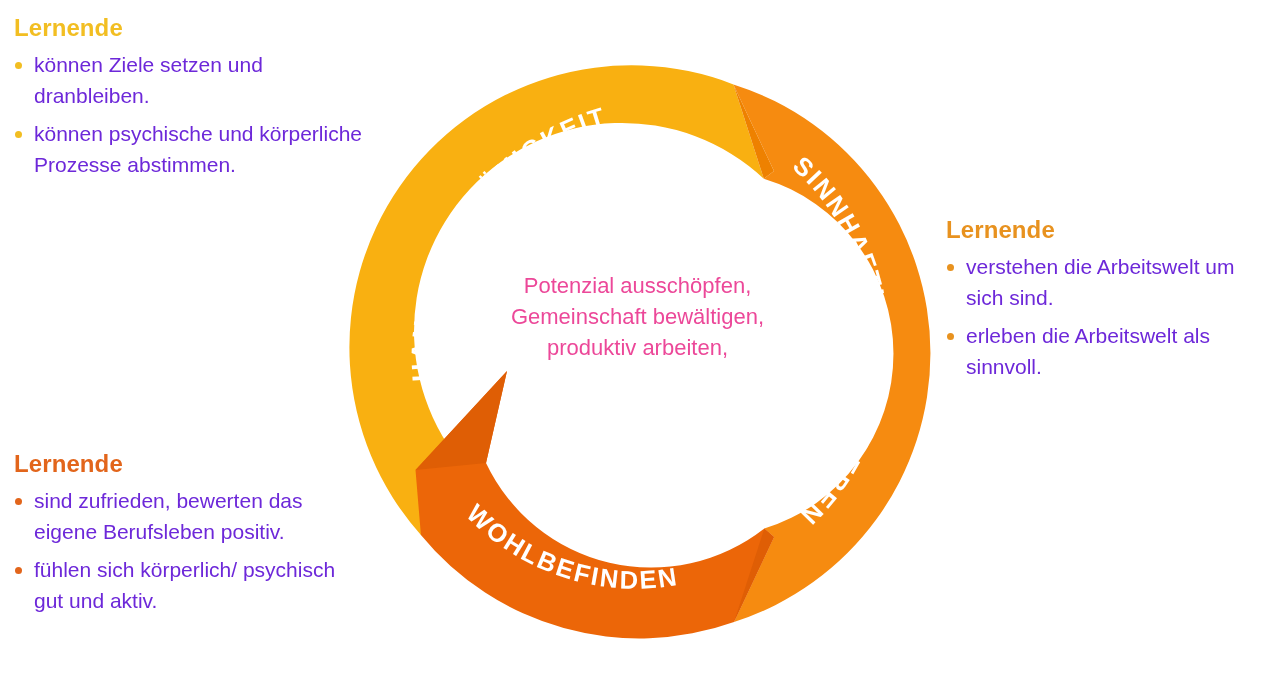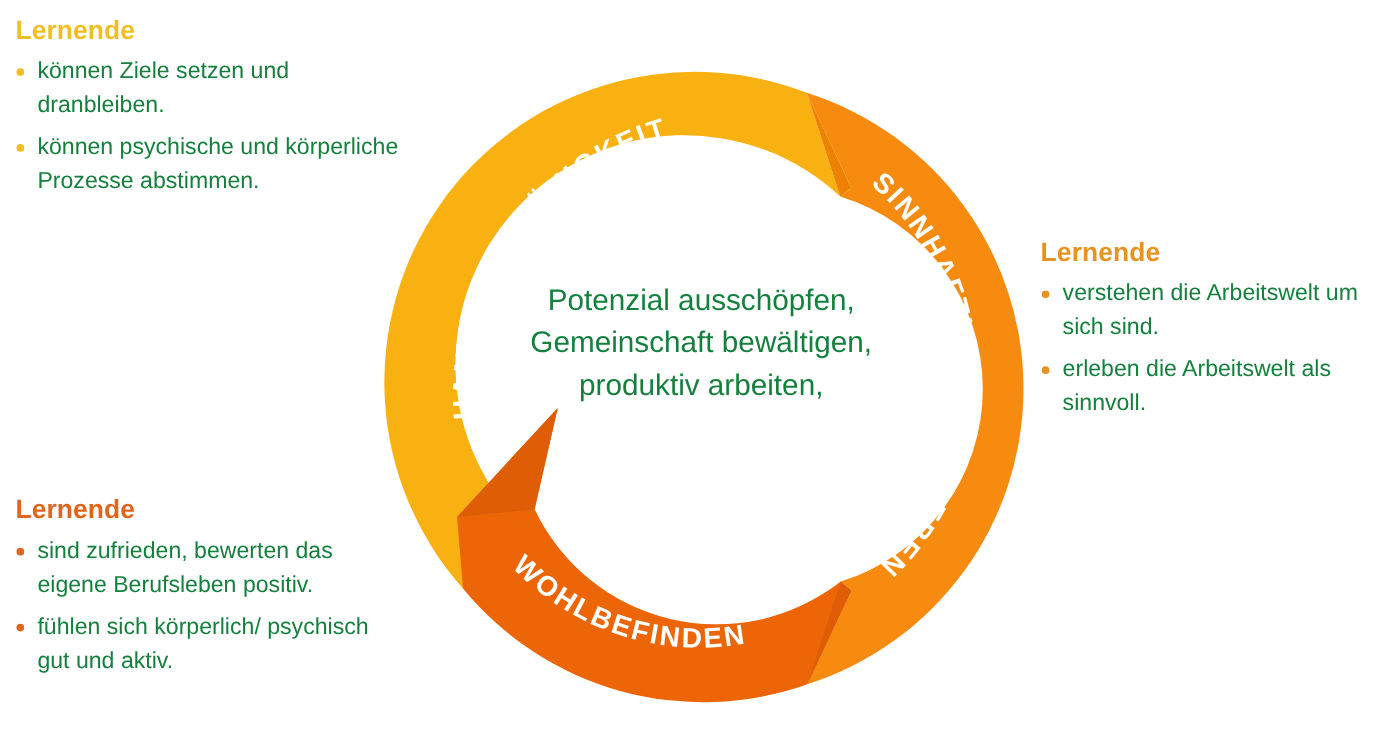--- a/index.html
+++ b/index.html
@@ -22,21 +22,21 @@
     line-height:1.2;
     margin:0 0 6px 0;
     letter-spacing:.1px;
   }
   .block ul{list-style:none;margin:0;padding:0;}
   .block li{
     position:relative;
     padding-left:20px;
     font-size:21px;
     line-height:1.48;
-    color:#15803d;
+    color:#6d28d9;
     margin-bottom:7px;
   }
   .block li .dot{
     position:absolute;
     left:1px;top:.62em;
     width:7px;height:7px;
     border-radius:50%;
     display:block;
   }
 
@@ -56,26 +56,26 @@
     font-family:"Liberation Sans", sans-serif;
     font-weight:bold;
     font-size:25.5px;
     letter-spacing:2.2px;
     fill:#ffffff;
   }
 
   
   #centre-text{
     position:absolute;
-    left:455px;top:254px;
+    left:455px;top:270px;
     width:365px;
     text-align:center;
-    font-size:27px;
+    font-size:22px;
     line-height:1.42;
-    color:#15803d;
+    color:#ec4899;
   }
   #centre-text div{white-space:nowrap;}
 </style>
 </head>
 <body>
 
 <div class="stage">
 
   <div class="block" id="block-top-left">
     <div class="heading" style="color: rgb(242, 190, 34);">Lernende</div>

